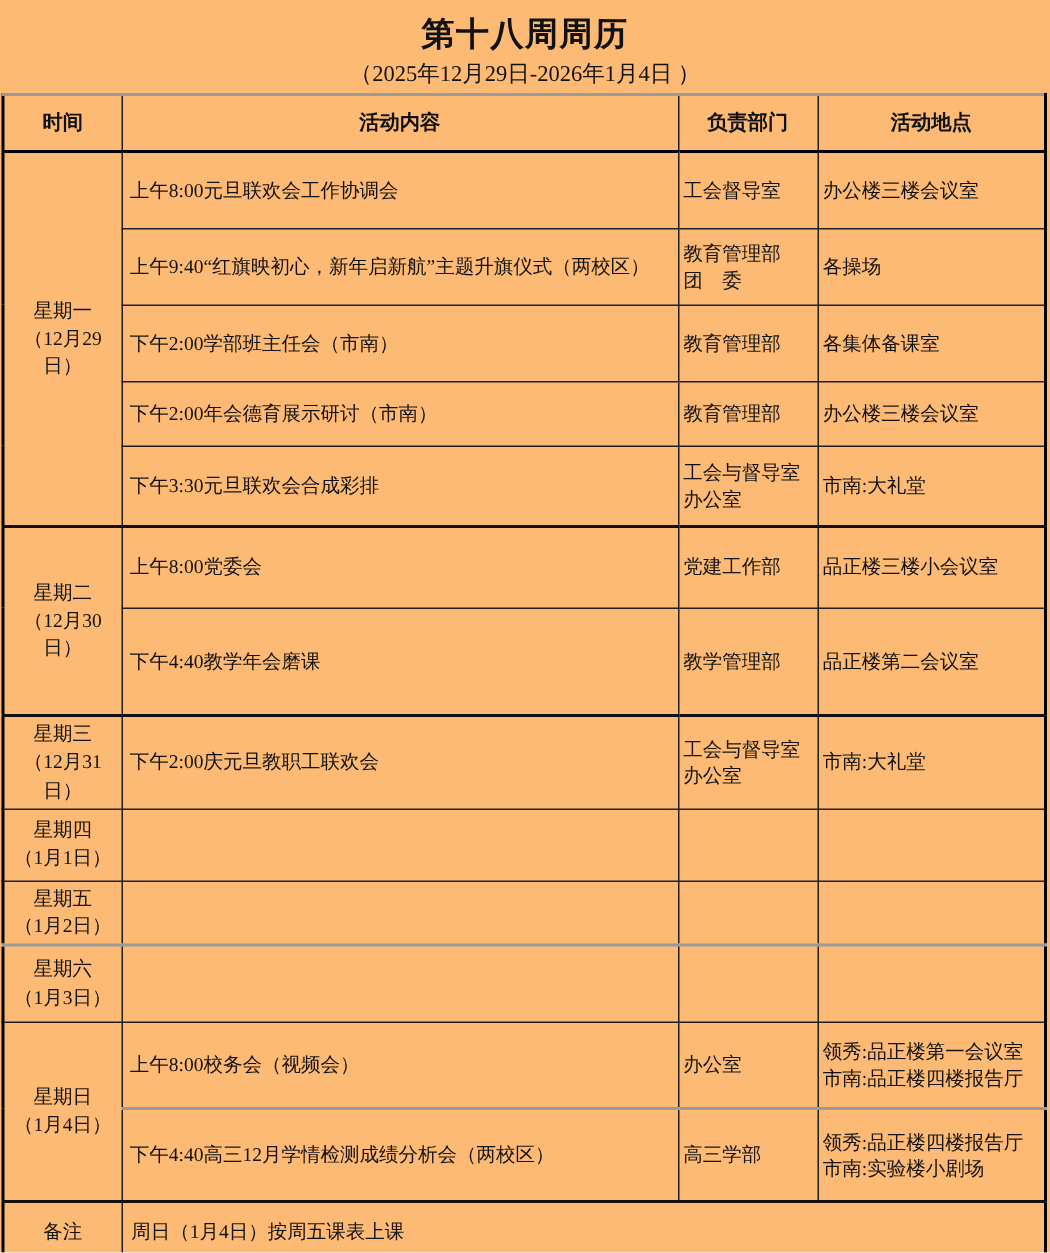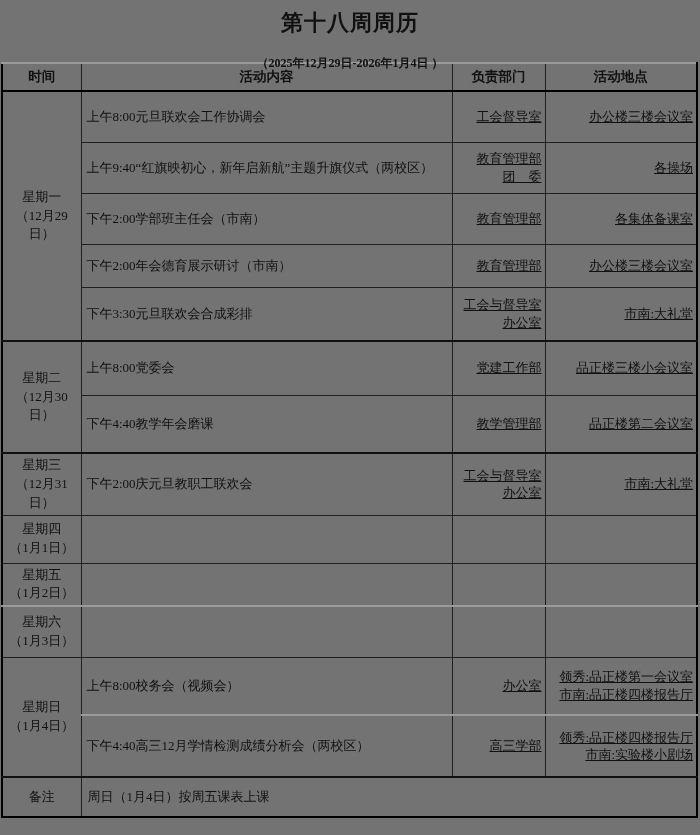--- a/index.html
+++ b/index.html
@@ -1,29 +1,29 @@
 <!DOCTYPE html>
 <html><head>
 <meta charset="utf-8">
 <style>
   html,body{margin:0;padding:0;background:#ffffff;width:700px;}
   body{font-family:"Liberation Serif","DejaVu Serif",serif;color:#111;}
-  .page{width:700px;height:835px;background:#737373;overflow:hidden;}
+  .page{width:700px;height:835px;background:#fdba74;overflow:hidden;}
   .titlebox{text-align:center;padding-top:11px;height:51px;}
   .title{font-size:22px;font-weight:bold;letter-spacing:1px;line-height:1.1;}
-  .subtitle{font-size:12px;font-weight:bold;margin-top:20px;}
+  .subtitle{font-size:15px;font-weight:normal;margin-top:5px;}
   table{border-collapse:collapse;table-layout:fixed;width:696px;margin-left:1px;
         border:2px solid #000;border-top:2px solid #9a9a9a;}
   col.c1{width:79px;} col.c2{width:371px;} col.c3{width:93px;} col.c4{width:152px;}
   th,td{border:1px solid #1f1f1f;font-size:13px;vertical-align:middle;
         padding:2px 3px;overflow:hidden;}
   th{font-weight:bold;font-size:13.5px;text-align:center;border-bottom:2px solid #000;}
   td.day{text-align:center;line-height:1.45;}
   td.act{text-align:left;padding-left:5px;margin-left:36px;}
-  td.ctr{text-align:right;line-height:1.35;text-decoration:underline;}
+  td.ctr{text-align:left;line-height:1.35;}
   tr.sep-strong td{border-top:2px solid #111;}
   tr.sep-gray td{border-top:2px solid #9a9a9a;}
   tr.su1 td.sub{border-bottom:2px solid #9a9a9a;}
   td.note-cell{text-align:left;padding-left:6px;}
 </style>
 </head>
 <body>
 
 <div class="page">
 
@@ -34,21 +34,21 @@
 
   <table>
     <colgroup>
         <col class="c1">
         <col class="c2">
         <col class="c3">
         <col class="c4">
       </colgroup>
 
     <tbody>
-        <tr style="height:28px">
+        <tr style="height:38px">
       <th>时间</th>
       <th>活动内容</th>
       <th>负责部门</th>
       <th>活动地点</th>
     </tr>
 
     <tr style="height:51px">
       <td class="day" rowspan="5">
         <div>星期一</div>
         <div>（12月29日）</div>
@@ -108,21 +108,21 @@
         <div>（12月30日）</div>
       </td>
       <td class="act">上午8:00党委会</td>
       <td class="ctr">
         <div>党建工作部</div>
       </td>
       <td class="ctr">
         <div>品正楼三楼小会议室</div>
       </td>
     </tr>
-    <tr style="height:58px">
+    <tr style="height:72px">
       <td class="act">下午4:40教学年会磨课</td>
       <td class="ctr">
         <div>教学管理部</div>
       </td>
       <td class="ctr">
         <div>品正楼第二会议室</div>
       </td>
     </tr>
 
     <tr class="sep-strong" style="height:57px">

